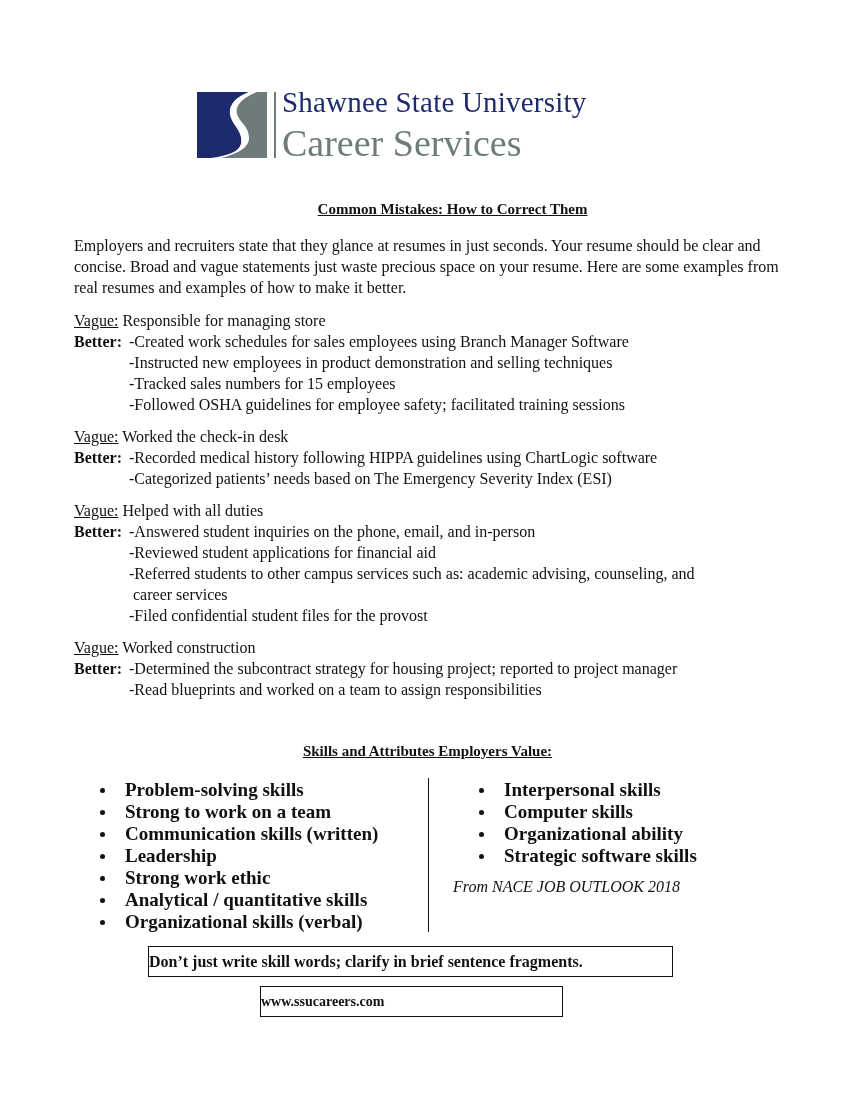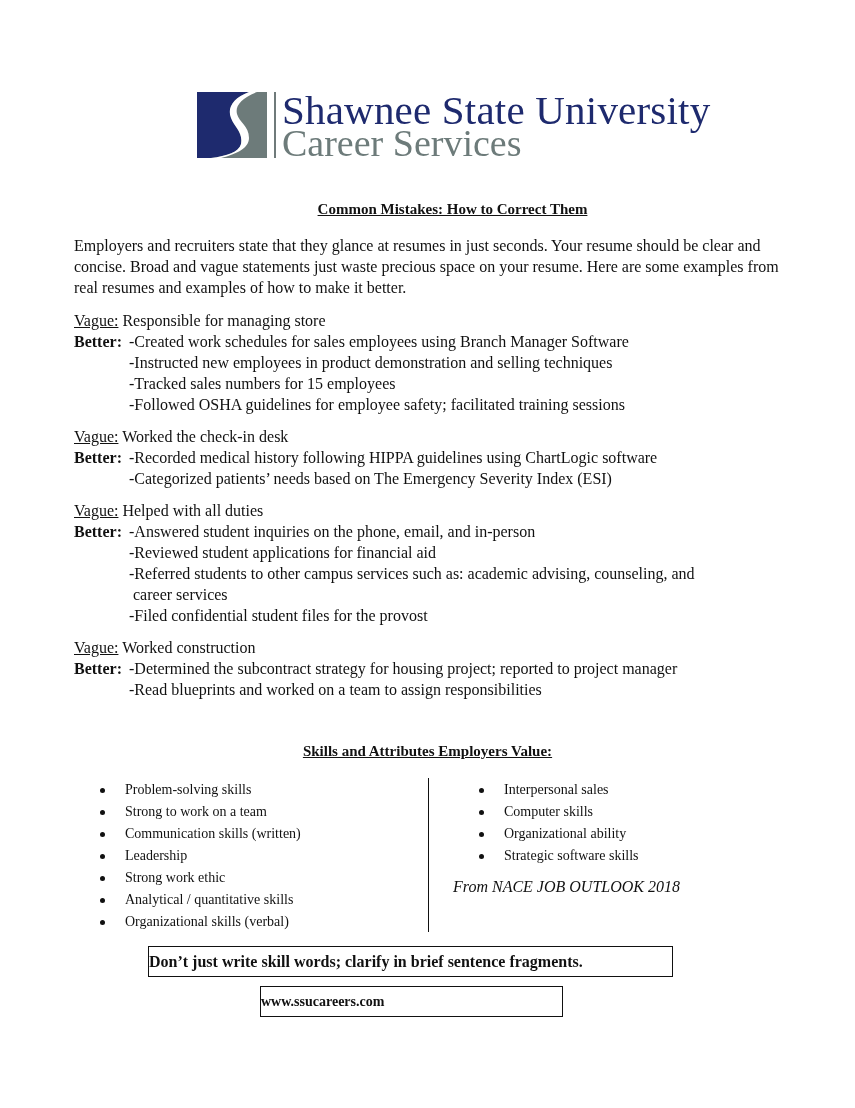--- a/index.html
+++ b/index.html
@@ -2,37 +2,37 @@
 <html><head>
 <meta charset="utf-8">
 <style>
   html, body { margin:0; padding:0; background:#fff; }
   body { width:855px; height:1108px; position:relative; overflow:hidden;
          font-family:"Liberation Serif", serif; color:#111; }
   .abs { position:absolute; }
   
   #logo-mark { left:197px; top:92px; width:70px; height:66px; }
   #logo-divider { left:274px; top:92px; width:2px; height:66px; background:#6f7a7a; }
-  #logo-line1 { left:282px; top:86px; font-size:41px; color:#1e2a6e; letter-spacing:0.2px; white-space:nowrap; }
+  #logo-line1 { left:282px; top:86px; font-size:29px; color:#1e2a6e; letter-spacing:0.2px; white-space:nowrap; }
   #logo-line2 { left:282px; top:121px; font-size:38px; color:#6d7b7a; white-space:nowrap; }
 
   .heading { font-weight:bold; font-size:15px; text-decoration:underline; white-space:nowrap; }
   #title1 { left:0; width:855px; top:201px; text-align:center; padding-left:50px; box-sizing:border-box; }
   #intro { left:74px; top:235px; width:720px; font-size:16px; line-height:21px; }
 
   .pair { left:74px; font-size:16px; line-height:21px; }
   .row { white-space:nowrap; height:21px; }
   .lbl-vague { font-weight:normal; text-decoration:underline; }
   .lbl-better { font-weight:bold; display:inline-block; width:55px; }
   .indent { display:inline-block; width:55px; }
   .cont { padding-left:59px; }
 
   #title2 { left:0; width:855px; top:743px; text-align:center; box-sizing:border-box; }
 
-  ul.skills { margin:0; padding:0; list-style:none; font-size:14px; }
+  ul.skills { margin:0; padding:0; list-style:none; font-size:19px;font-weight:bold; }
   ul.skills li { height:22px; line-height:22px; white-space:nowrap; position:relative; padding-left:28px; }
   ul.skills li::before { content:""; position:absolute; left:3px; top:9px; width:5px; height:5px; border-radius:50%; background:#111; }
   #skills-left { left:97px; top:779px; }
   #skills-right { left:476px; top:779px; }
   #col-divider { left:428px; top:778px; width:1px; height:154px; background:#111; }
   #nace-note { left:453px; top:878px; font-size:16px; font-style:italic; white-space:nowrap; }
 
   .boxed { border:1px solid #111; text-align:left; font-weight:bold; box-sizing:border-box; }
   #tip-box { left:148px; top:946px; width:525px; height:31px; line-height:29px; font-size:16px; }
   #url-box { left:260px; top:986px; width:303px; height:31px; line-height:29px; font-size:14px; }
@@ -87,21 +87,21 @@
   <li>Problem-solving skills</li>
   <li>Strong to work on a team</li>
   <li>Communication skills (written)</li>
   <li>Leadership</li>
   <li>Strong work ethic</li>
   <li>Analytical / quantitative skills</li>
   <li>Organizational skills (verbal)</li>
 </ul>
 <div id="col-divider" class="abs"></div>
 <ul id="skills-right" class="abs skills">
-  <li>Interpersonal sales</li>
+  <li>Interpersonal skills</li>
   <li>Computer skills</li>
   <li>Organizational ability</li>
   <li>Strategic software skills</li>
 </ul>
 <div id="nace-note" class="abs">From NACE JOB OUTLOOK 2018</div>
 
 <div id="tip-box" class="abs boxed">Don’t just write skill words; clarify in brief sentence fragments.</div>
 <div id="url-box" class="abs boxed">www.ssucareers.com</div>
 
 </body></html>

